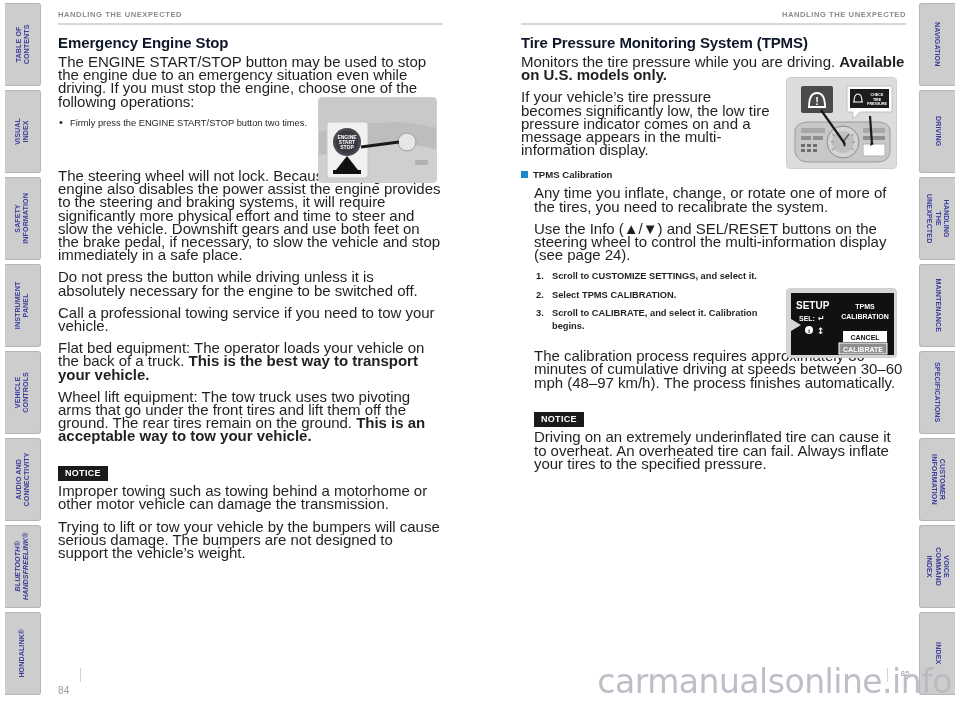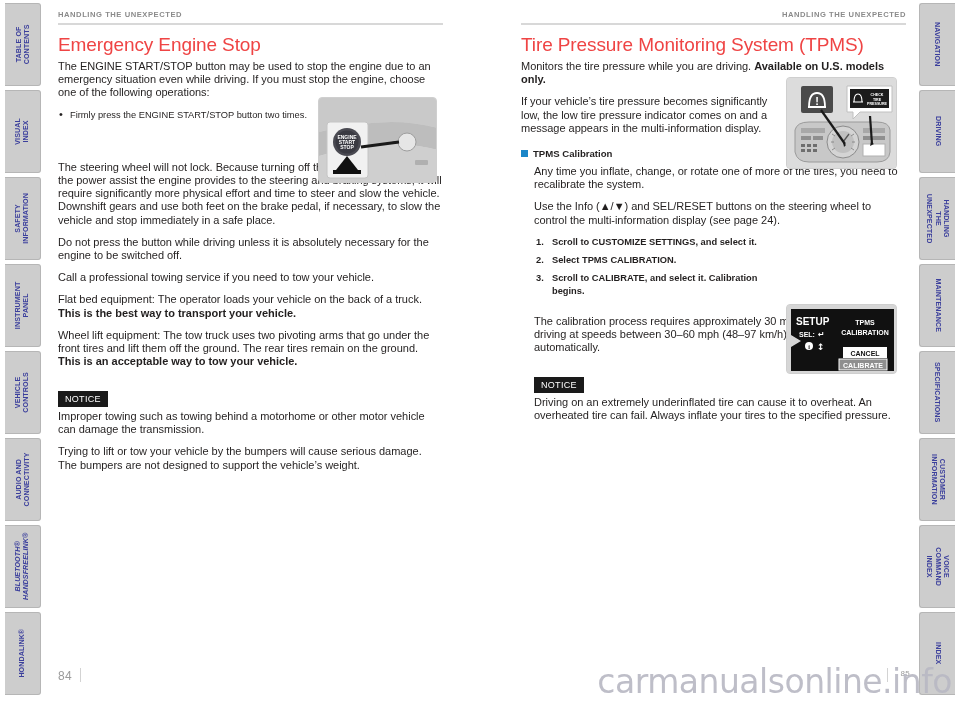--- a/index.html
+++ b/index.html
@@ -72,30 +72,30 @@
     font-weight: bold;
     letter-spacing: 0.55px;
     color: #8b8b8b;
     padding-bottom: 4px;
     border-bottom: 2px solid #d8d8d8;
     margin-bottom: 9px;
   }
   .running-head.right { text-align: right; }
 
   h1.sec-title {
-    color: #ef4444;
-    font-size: 19px;
-    font-weight: normal;
+    color: #0f172a;
+    font-size: 15px;
+    font-weight: bold;
     letter-spacing: -0.1px;
     margin-bottom: 4px;
   }
   h1.sec-title.spaced { margin-top: 24px; }
 
   p.body {
-    font-size: 11px;
+    font-size: 15px;
     line-height: 13.2px;
     color: #221f1f;
     margin-bottom: 9px;
     letter-spacing: -0.02px;
   }
   b { font-weight: bold; }
 
   ul.bullets { list-style: none; margin: 2px 0 9px 0; }
   ul.bullets li {
     position: relative;
@@ -137,21 +137,21 @@
   .sub-head .sq { width: 7px; height: 7px; background: #1b86c8; display: block; }
   .sub-head .txt { font-size: 9.6px; font-weight: bold; color: #221f1f; }
 
   .indent { margin-left: 13px; }
 
   .notice-badge {
     display: inline-block;
     background: #1a1a1a;
     color: #ffffff;
     font-size: 9px;
-    font-weight: normal;
+    font-weight: bold;
     letter-spacing: 0.3px;
     padding: 2.5px 7px 3px 7px;
     margin: 14px 0 3px 0;
   }
 
   
   .fig {
     position: absolute;
     border: 1px solid #cfcfcf;
     border-radius: 4px;
@@ -161,22 +161,22 @@
   .fig svg { display: block; }
 
   
   .footer {
     position: absolute;
     left: 58px; right: 50px;
     bottom: 18px;
     height: 16px;
   }
   .pg-left {
-    position: absolute; left: 0; top: 0;
-    font-size: 12px; color: #9b9b9b; letter-spacing: 0.3px;
+    position: absolute; left: 0; top: 16px;
+    font-size: 10px; color: #9b9b9b; letter-spacing: 0.3px;
   }
   .pg-rule {
     position: absolute; left: 22px; top: -1px;
     width: 1px; height: 14px; background: #d3d3d3;
   }
   .pg-right {
     position: absolute; right: 0; top: 0;
     font-size: 8px; color: #9b9b9b; letter-spacing: 0.3px; margin-left: 38px;
   }
   .pg-rule-r {
@@ -389,21 +389,21 @@
       <rect x="76" y="50" width="22" height="5" fill="#a8a8a8"></rect>
       <rect x="76" y="58" width="22" height="4" fill="#8f8f8f"></rect>
       <rect x="76" y="66" width="22" height="12" fill="#ffffff" stroke="#b0b0b0"></rect>
       <path d="M34 32 L58 66" stroke="#1a1a1a" stroke-width="2.2"></path>
       <path d="M56 64 L59 67 L57 69 Z" fill="#1a1a1a"></path>
       <path d="M83 38 L85 66" stroke="#1a1a1a" stroke-width="2.2"></path>
       <path d="M84 64 L87 66 L83 68 Z" fill="#1a1a1a"></path>
     </svg>
   </div>
 
-  <div class="fig" style="left:786px; top:304px; width:111px; height:70px; background:#d6d6d6;">
+  <div class="fig" style="left:786px; top:288px; width:111px; height:70px; background:#d6d6d6;">
     <svg width="111" height="70" viewBox="0 0 111 70">
       <rect width="111" height="70" fill="#d6d6d6"></rect>
       <path d="M4 4 L107 4 L107 66 L4 66 L4 42 L14 36 L4 30 Z" fill="#111111"></path>
       <text x="9" y="20" font-family="Liberation Sans, sans-serif" font-size="10" font-weight="bold" fill="#ffffff">SETUP</text>
       <text x="12" y="32" font-family="Liberation Sans, sans-serif" font-size="7" font-weight="bold" fill="#ffffff">SEL:</text>
       <text x="31" y="32" font-family="DejaVu Sans, sans-serif" font-size="8" font-weight="bold" fill="#ffffff">↵</text>
       <circle cx="22" cy="41" r="4" fill="#ffffff"></circle>
       <text x="22" y="44" font-family="Liberation Serif, serif" font-size="6" font-weight="bold" fill="#111111" text-anchor="middle">i</text>
       <text x="30" y="45" font-family="DejaVu Sans, sans-serif" font-size="9" font-weight="bold" fill="#ffffff">↕</text>
       <text x="78" y="20" font-family="Liberation Sans, sans-serif" font-size="7" font-weight="bold" fill="#ffffff" text-anchor="middle">TPMS</text>

